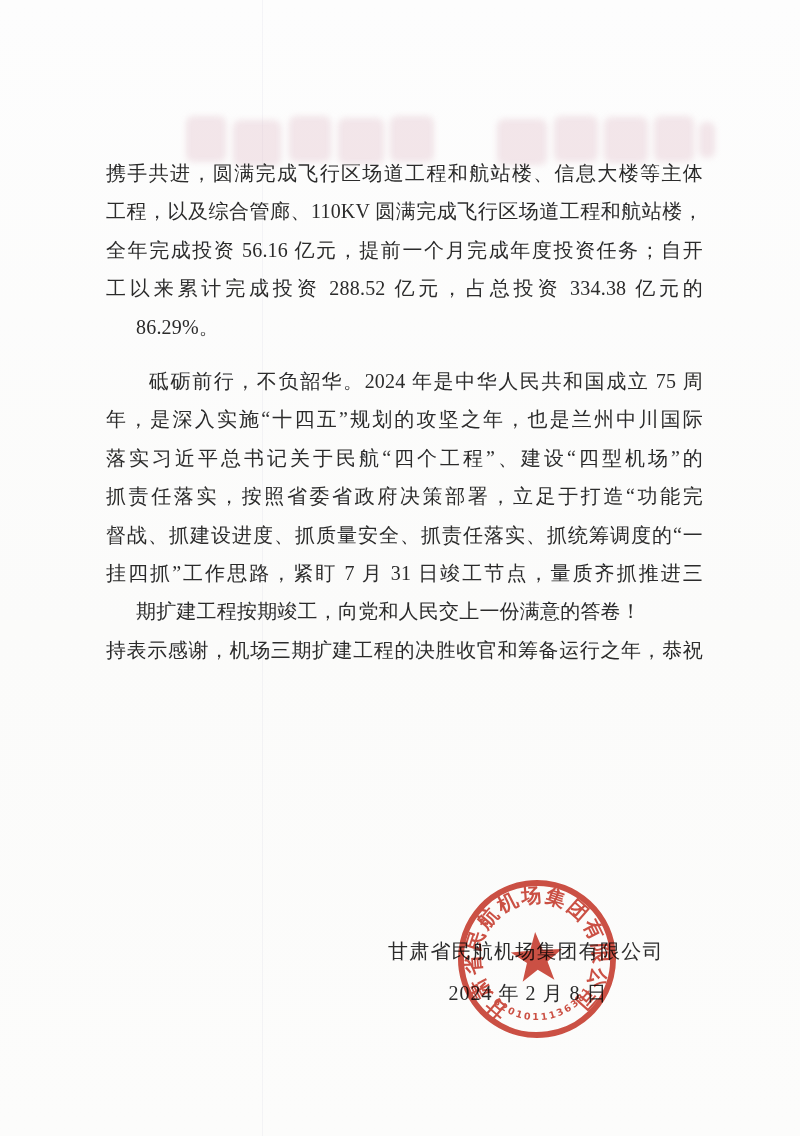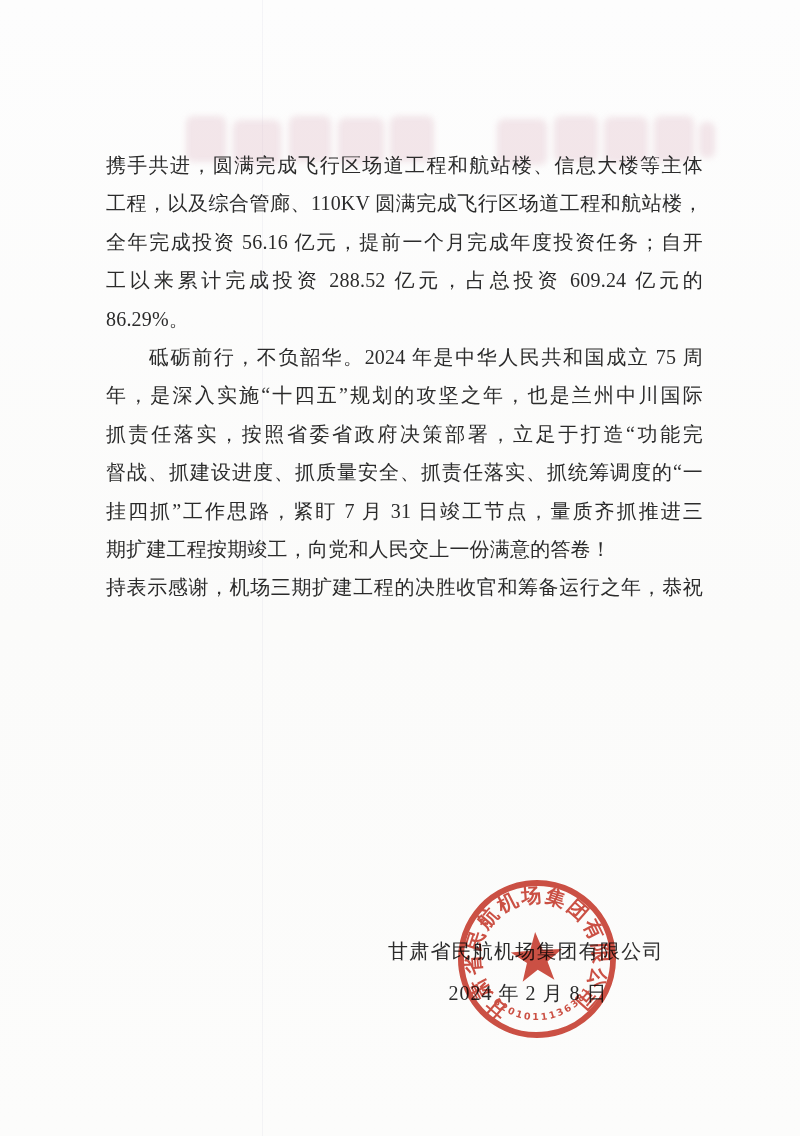--- a/index.html
+++ b/index.html
@@ -36,36 +36,36 @@
   .ghost .b5 { left: 390px; width: 44px; }
   .ghost .b6 { left: 497px; width: 50px; top: 7px; }
   .ghost .b7 { left: 554px; width: 44px; }
   .ghost .b8 { left: 604px; width: 44px; top: 5px; }
   .ghost .b9 { left: 654px; width: 40px; }
   .ghost .b10 { left: 699px; width: 16px; top: 10px; height: 36px; }
 
   
   .body-text {
     position: absolute;
-    left: 106px; top: 146px;
+    left: 106px; top: 154px;
     width: 597px;
     color: #2b2b2b;
   }
   .line {
     height: 38.4px;
     line-height: 38.4px;
     font-size: 20px;
     letter-spacing: 0.2px;
     text-align: justify;
     text-align-last: justify;
     overflow: hidden;
     white-space: pre-wrap;
   }
-  .line.last { text-align-last: left; }
-  .line.indent { text-indent: 43px; }
+  .line.last { text-align-last: left; margin-left: 30px; }
+  .line.indent { text-indent: 43px; margin-top: 16px; }
 
   
   .signature { position: absolute; left: 388px; top: 936px; width: 280px; z-index: 2; color: #2b2b2b; }
   .sig-company { font-size: 20px; letter-spacing: 1.2px; line-height: 30px; white-space: nowrap; }
   .sig-date { margin-top: 12px; font-size: 20px; letter-spacing: 1px; line-height: 30px; text-align: center; white-space: nowrap; }
 
   
   .seal {
     position: absolute;
     left: 447px; top: 869px;
@@ -94,24 +94,25 @@
     <span class="blob b7"></span>
     <span class="blob b8"></span>
     <span class="blob b9"></span>
     <span class="blob b10"></span>
   </div>
 
   <div class="body-text">
       <div class="line">携手共进，圆满完成飞行区场道工程和航站楼、信息大楼等主体</div>
       <div class="line">工程，以及综合管廊、110KV 圆满完成飞行区场道工程和航站楼，</div>
       <div class="line">全年完成投资 56.16 亿元，提前一个月完成年度投资任务；自开</div>
-      <div class="line">工以来累计完成投资 288.52 亿元，占总投资 609.24 亿元的</div>
+      <div class="line">工以来累计完成投资 288.52 亿元，占总投资 334.38 亿元的</div>
       <div class="line last">86.29%。</div>
       <div class="line indent">砥砺前行，不负韶华。2024 年是中华人民共和国成立 75 周</div>
       <div class="line">年，是深入实施“十四五”规划的攻坚之年，也是兰州中川国际</div>
+      <div class="line">落实习近平总书记关于民航“四个工程”、建设“四型机场”的</div>
       <div class="line">抓责任落实，按照省委省政府决策部署，立足于打造“功能完</div>
       <div class="line">督战、抓建设进度、抓质量安全、抓责任落实、抓统筹调度的“一</div>
       <div class="line">挂四抓”工作思路，紧盯 7 月 31 日竣工节点，量质齐抓推进三</div>
       <div class="line last">期扩建工程按期竣工，向党和人民交上一份满意的答卷！</div>
       <div class="line">持表示感谢，机场三期扩建工程的决胜收官和筹备运行之年，恭祝</div>
     </div>
 
   <div class="signature">
     <div class="sig-company">甘肃省民航机场集团有限公司</div>
     <div class="sig-date">2024 年 2 月 8 日</div>

